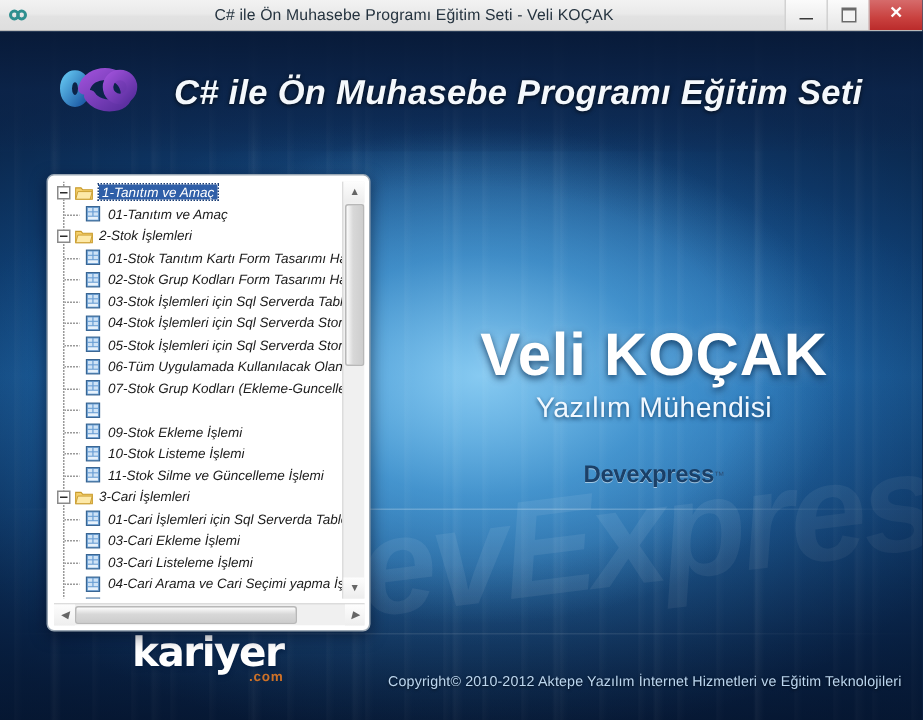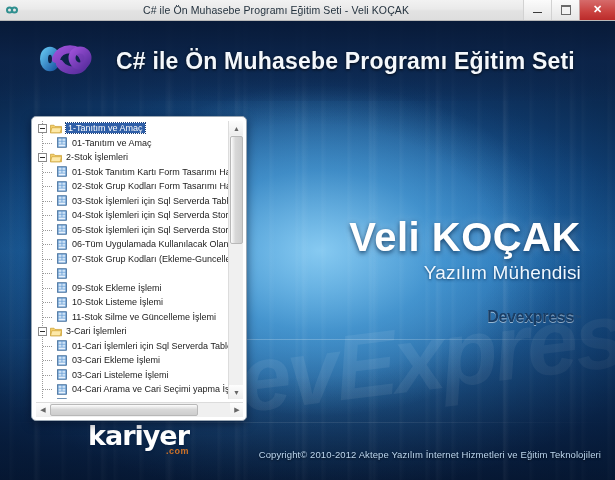--- a/index.html
+++ b/index.html
@@ -88,31 +88,32 @@
     transform:rotate(-7deg);
     white-space:nowrap;pointer-events:none;
     font-family:"Liberation Sans", sans-serif;
   }
 
   
   .header{
     position:absolute;left:0;top:0;width:615px;height:80px;
     display:flex;align-items:center;
     background:linear-gradient(to bottom,rgba(8,26,56,.92) 0%,rgba(12,36,74,.78) 50%,rgba(14,44,88,.15) 100%);
+    font-style:italic;
   }
   .hdr-logo{margin-left:36px;flex:0 0 auto;}
   .hdr-title{
     margin-left:18px;font-size:23px;color:#f4f8fc;font-weight:600;
     text-shadow:0 1px 3px rgba(0,0,0,.75);letter-spacing:.2px;
     white-space:nowrap;
   }
 
   
   .name-block{
-    position:absolute;right:34px;top:195px;text-align:right;width:290px;
+    position:absolute;right:34px;top:195px;text-align:center;width:290px;
   }
   .name-main{
     font-size:40px;color:#ffffff;font-weight:bold;letter-spacing:.5px;
     text-shadow:0 2px 5px rgba(0,40,80,.8), 0 0 12px rgba(255,255,255,.25);
     line-height:1.05;
   }
   .name-sub{
     margin-top:4px;font-size:19px;color:#f0f8ff;font-weight:normal;
     text-shadow:0 1px 3px rgba(0,40,80,.75);letter-spacing:.2px;
   }
@@ -150,20 +151,21 @@
   
   .tree-panel{
     position:absolute;left:31px;top:95px;width:216px;height:305px;
     background:#ffffff;
     border:1px solid #9aa7b4;
     border-radius:5px;
     box-shadow:0 3px 10px rgba(0,10,30,.55);
     box-sizing:border-box;
     padding:4px 3px 3px 4px;
     overflow:hidden;
+    font-style:italic;
   }
   .tree-inner{
     position:relative;width:100%;height:100%;overflow:hidden;
   }
   .tree-scroll{
     position:absolute;left:0;top:0;width:193px;height:278px;overflow:hidden;
   }
   .row{
     height:14.5px;display:flex;align-items:center;white-space:nowrap;
     font-size:9px;color:#1b1b1b;position:relative;

